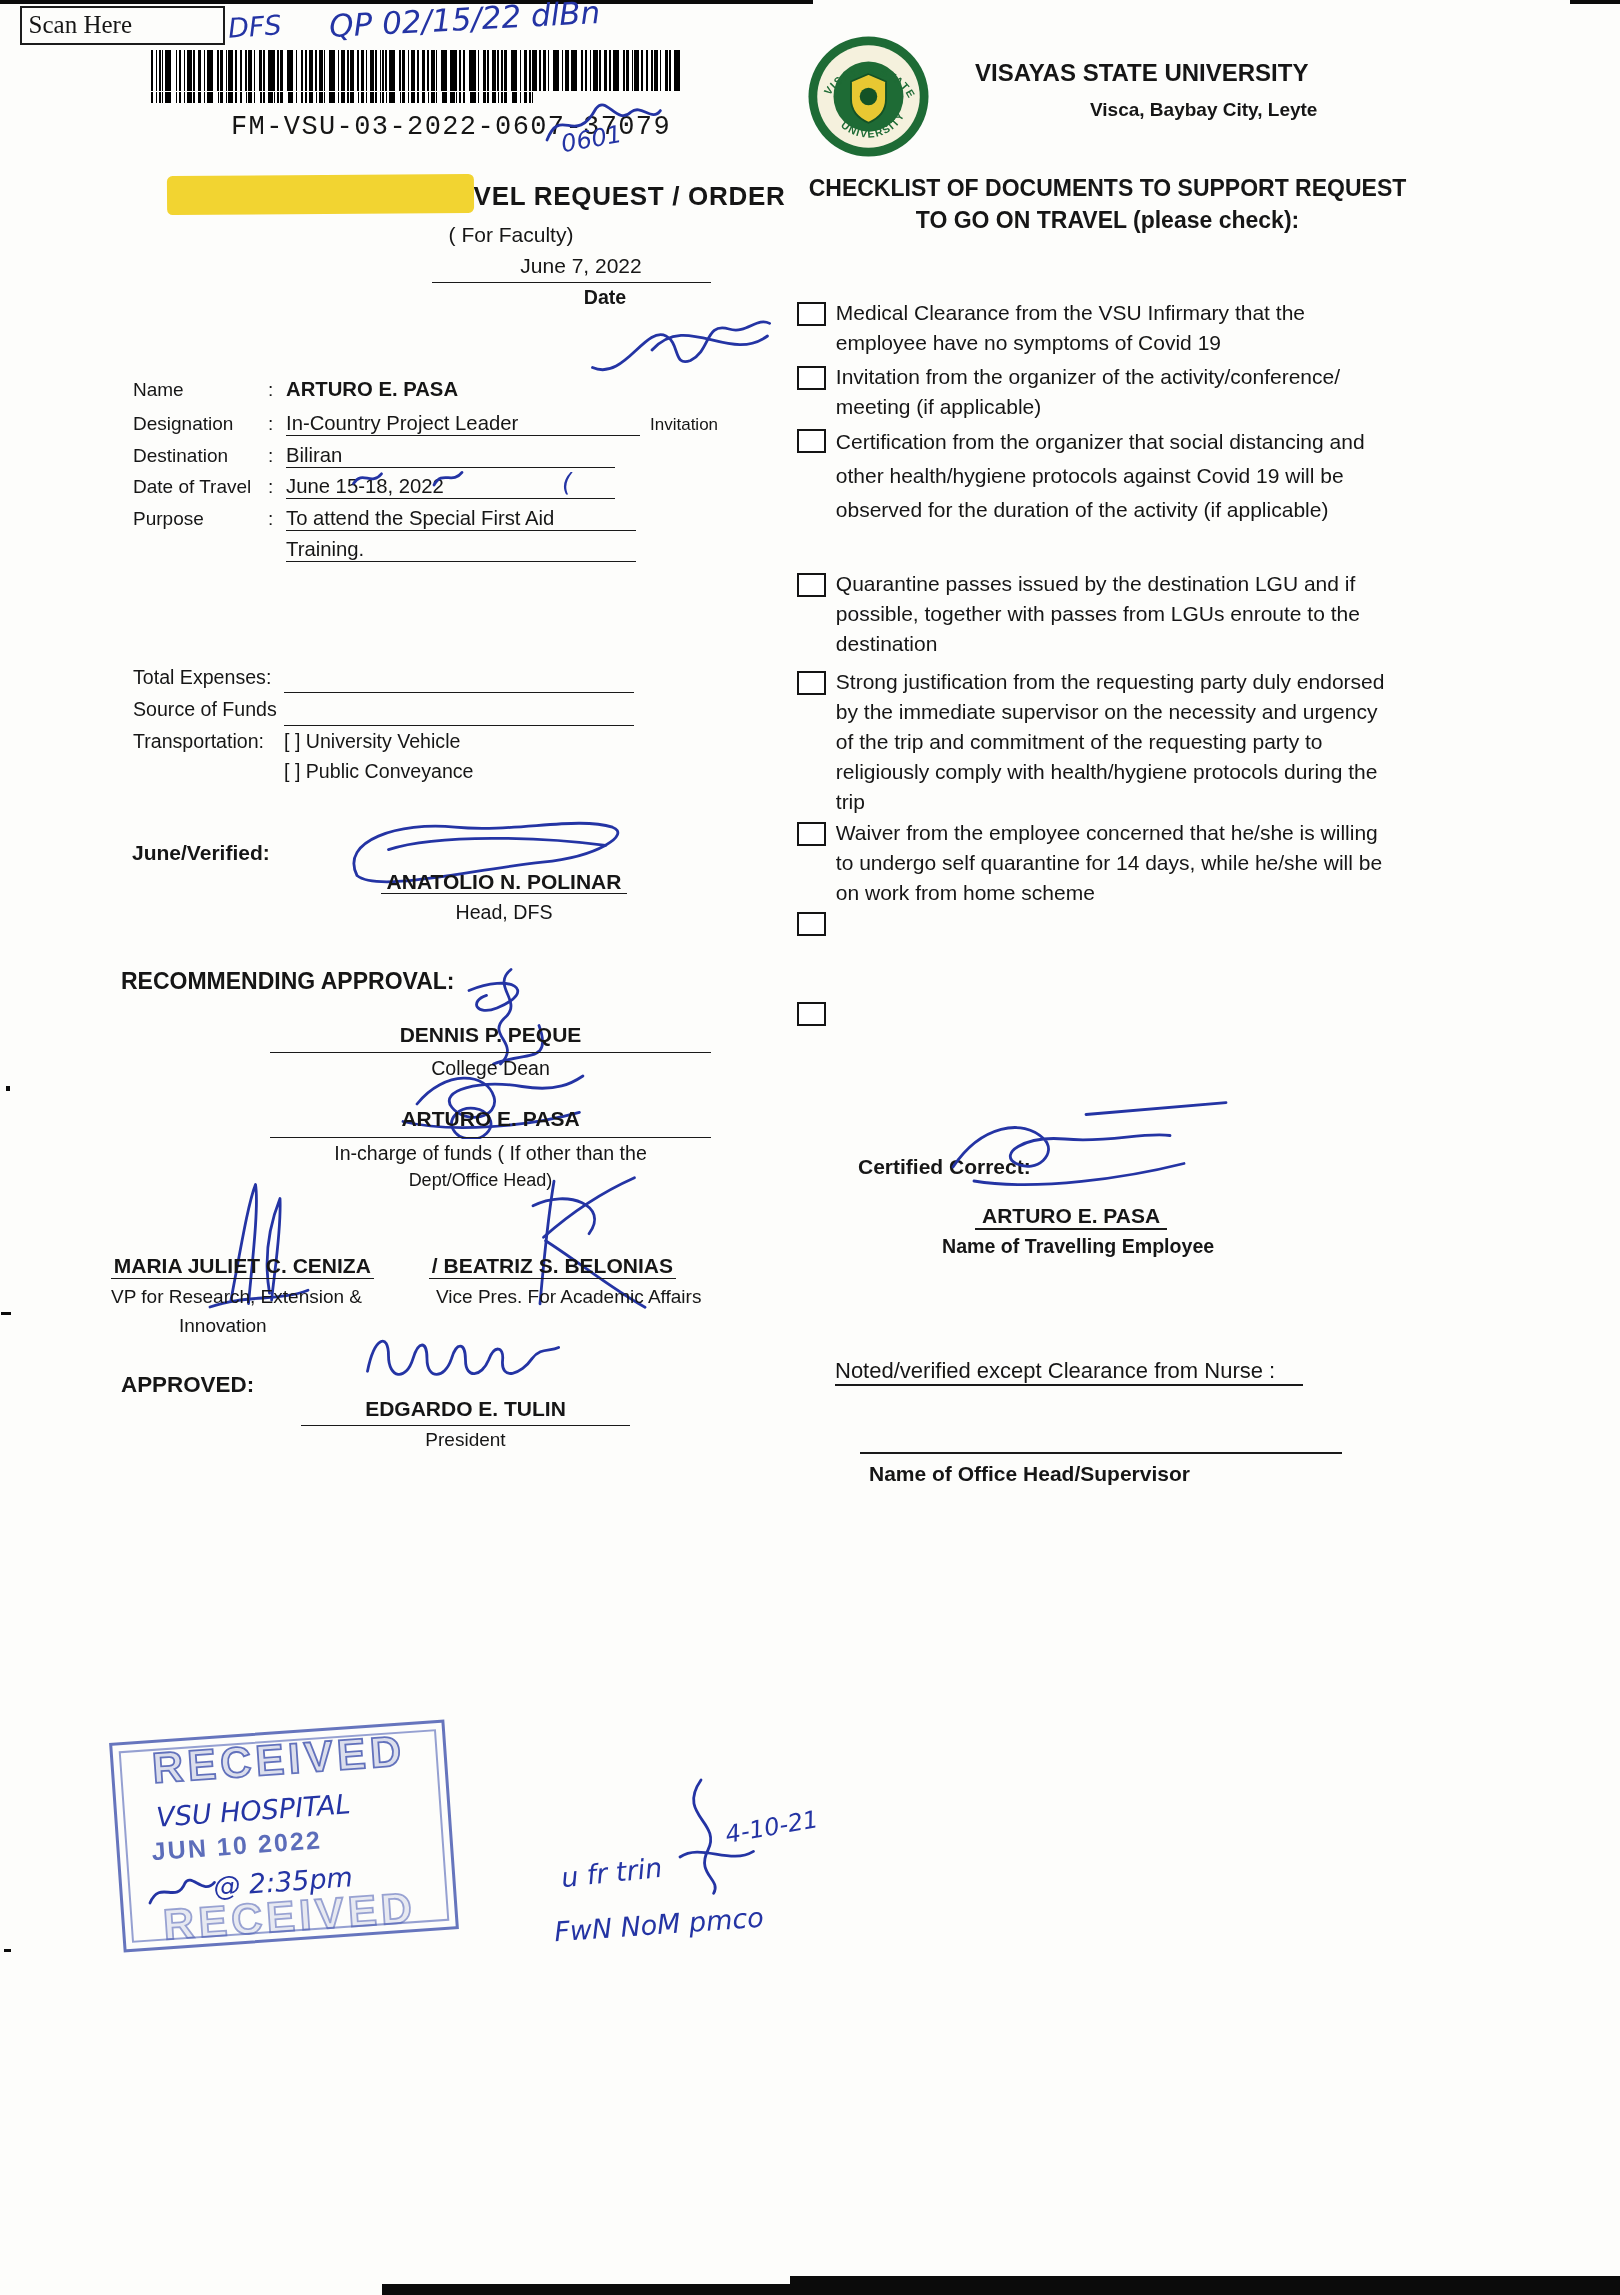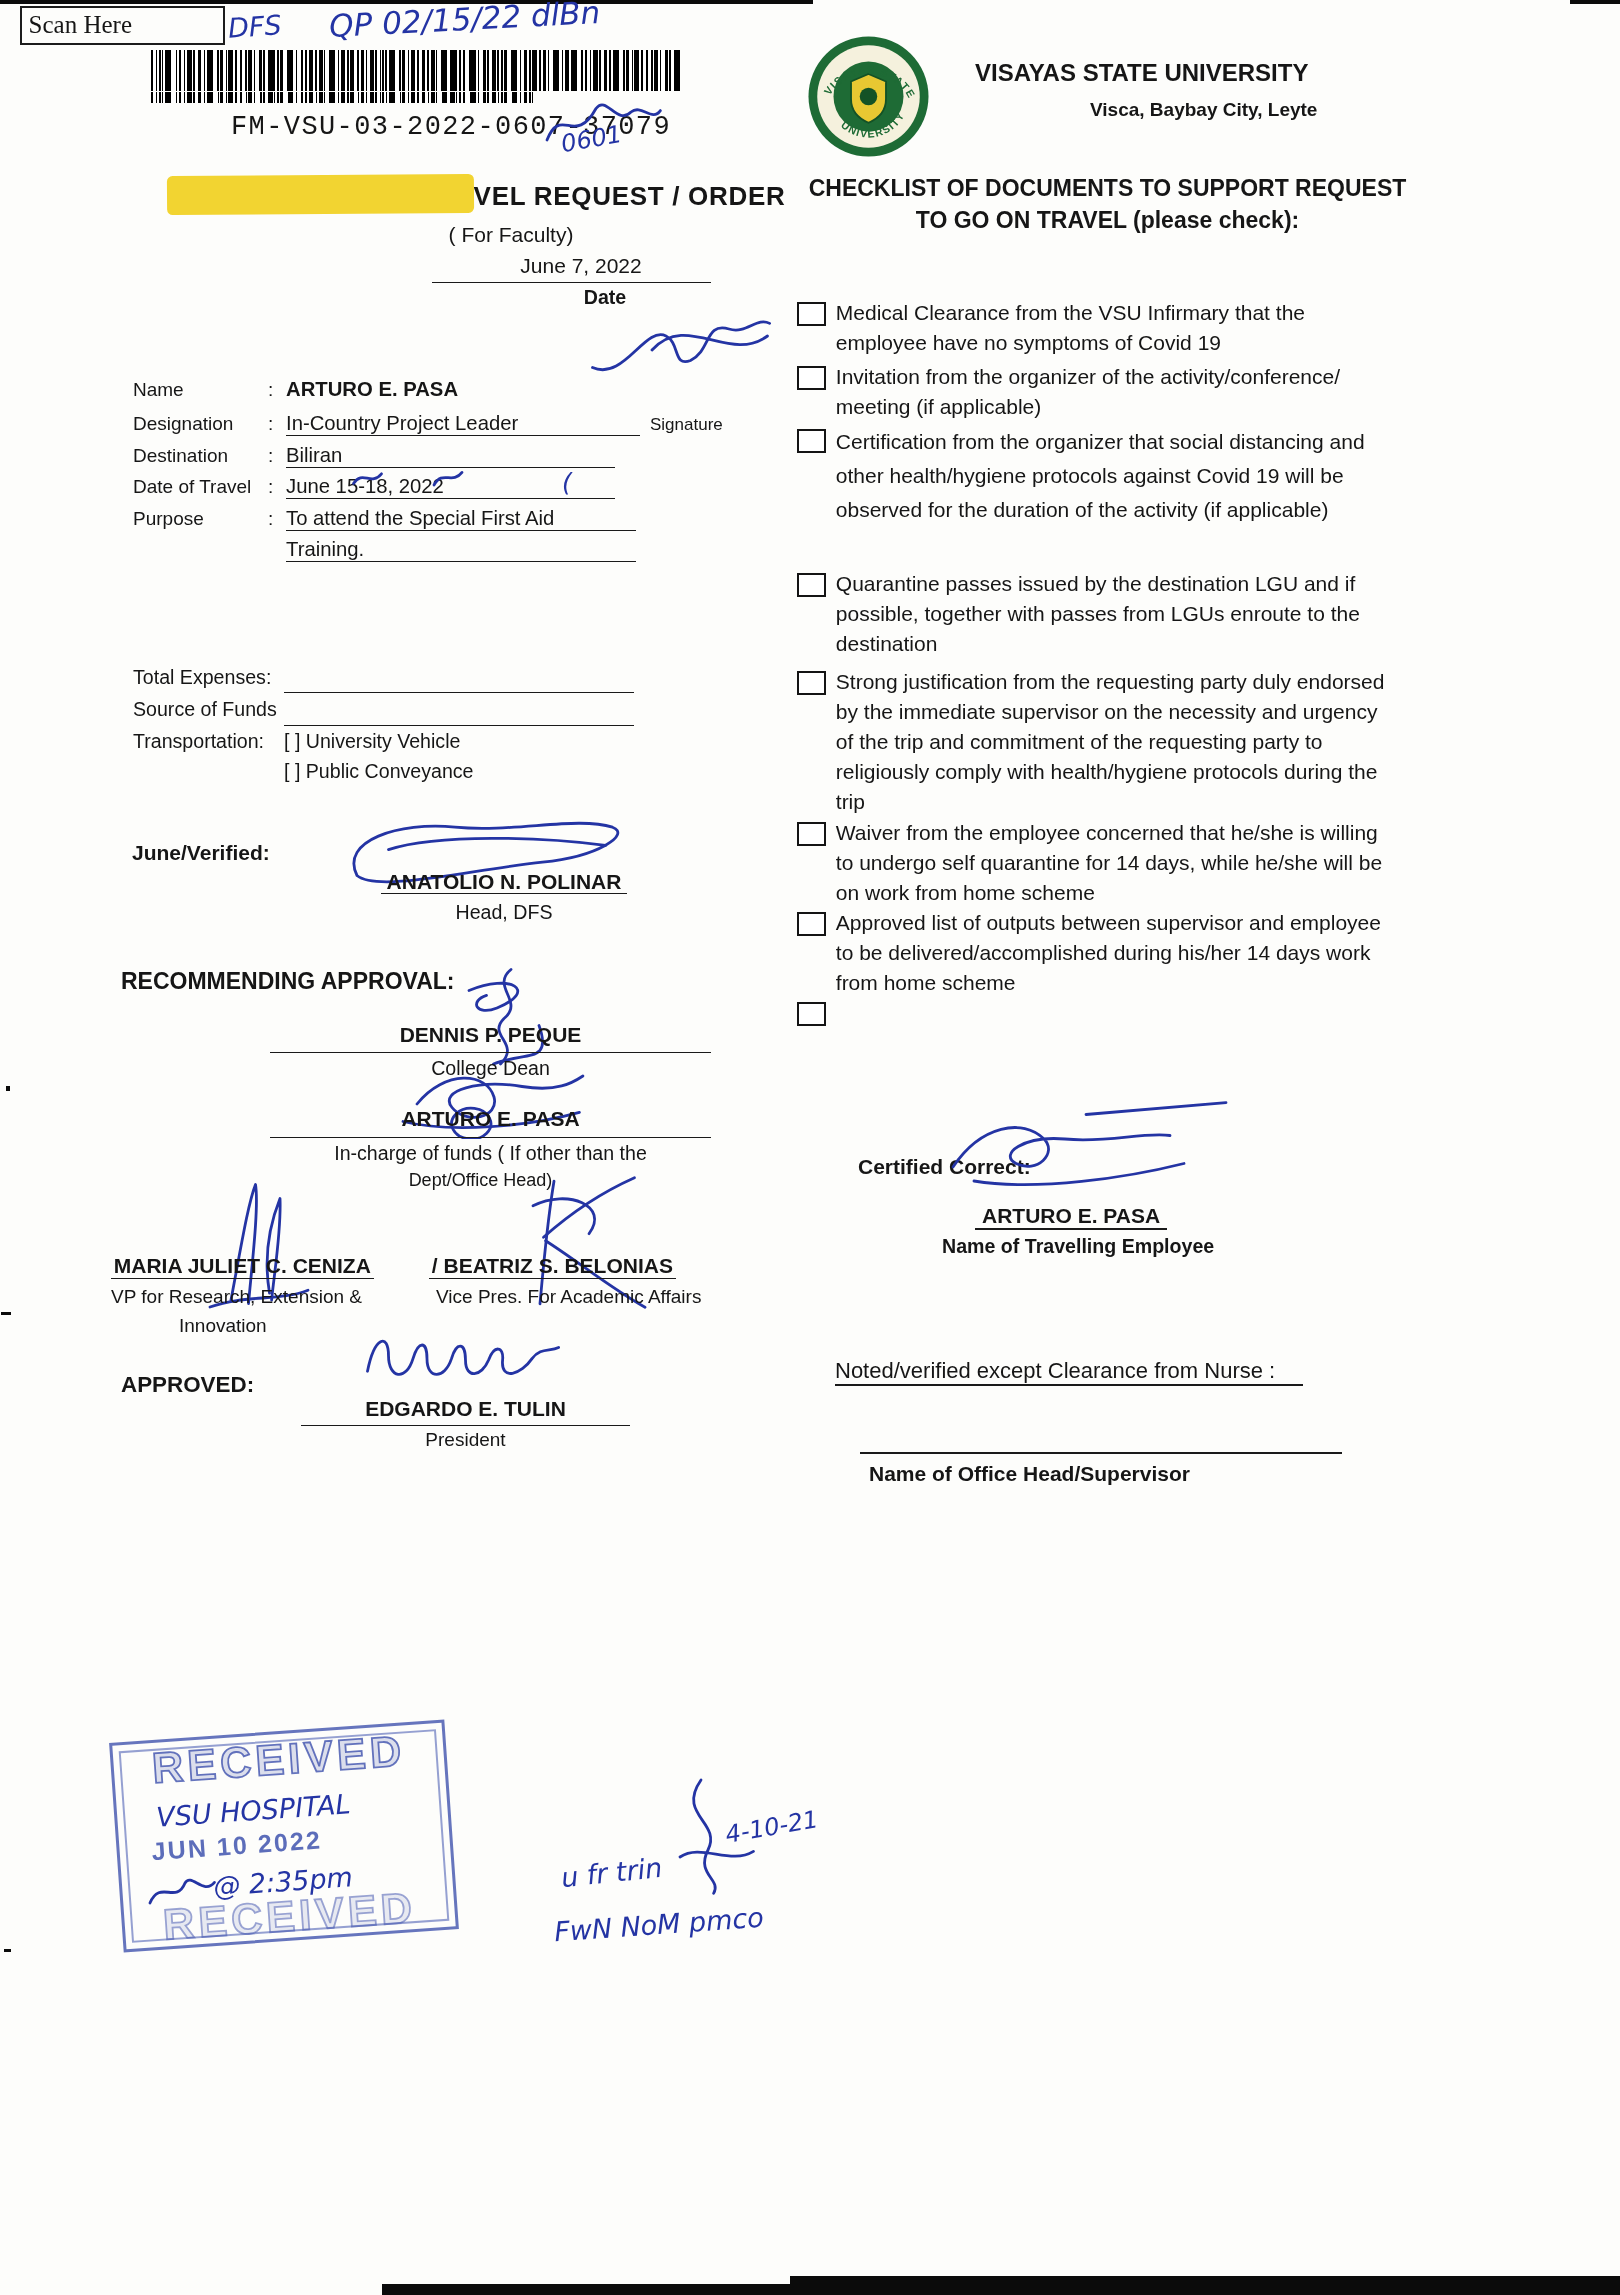--- a/index.html
+++ b/index.html
@@ -67,21 +67,21 @@
   <path d="M15 105 C 60 125, 90 45, 120 60 C 140 70, 130 105, 155 95 C 185 80, 175 40, 210 50 C 235 58, 250 32, 268 42"></path>
   <path d="M100 80 C 150 25, 210 100, 265 60"></path>
 </svg>
 
 <div class="abs" style="left:133px;top:378px">
   <span class="flabel lbl">Name</span><span class="fcolon lbl">:</span><span class="val b">ARTURO E. PASA</span>
 </div>
 <div class="abs" style="left:133px;top:412px">
   <span class="flabel lbl">Designation</span><span class="fcolon lbl">:</span><span class="val ul" style="display:inline-block;width:354px">In-Country Project Leader</span>
 </div>
-<span class="abs" style="left:650px;top:415px;font-size:17px">Signature</span>
+<span class="abs" style="left:650px;top:415px;font-size:17px">Invitation</span>
 <div class="abs" style="left:133px;top:444px">
   <span class="flabel lbl">Destination</span><span class="fcolon lbl">:</span><span class="val ul" style="display:inline-block;width:329px">Biliran</span>
 </div>
 <div class="abs" style="left:133px;top:475px">
   <span class="flabel lbl">Date of Travel</span><span class="fcolon lbl">:</span><span class="val ul" style="display:inline-block;width:329px">June 15-18, 2022</span>
 </div>
 <svg class="abs sig" style="left:350px;top:464px" width="126" height="28" viewBox="0 0 180 40">
   <path d="M5 28 C 18 8, 30 32, 45 14 M120 30 C 132 8, 146 30, 160 12"></path>
 </svg>
 <span class="abs hand" style="left:562px;top:468px;font-size:25px">(</span>
@@ -215,21 +215,20 @@
 <div class="abs chk-item" style="left:797px;top:667px">
   <span class="chkbox"></span>
   <span class="chk-text">Strong justification from the requesting party duly endorsed by the immediate supervisor on the necessity and urgency of the trip and commitment of the requesting party to religiously comply with health/hygiene protocols during the trip</span>
 </div>
 <div class="abs chk-item" style="left:797px;top:818px">
   <span class="chkbox"></span>
   <span class="chk-text">Waiver from the employee concerned that he/she is willing to undergo self quarantine for 14 days, while he/she will be on work from home scheme</span>
 </div>
 <div class="abs chk-item" style="left:797px;top:908px">
   <span class="chkbox"></span>
-  <span class="chk-text">Approved list of outputs between supervisor and employee to be delivered/accomplished during his/her 14 days work from home scheme</span>
 </div>
 <div class="abs chk-item" style="left:797px;top:998px">
   <span class="chkbox"></span>
 </div>
 
 <span class="abs b" style="left:858px;top:1155px;font-size:21px">Certified Correct:</span>
 <svg class="abs sig" style="left:932px;top:1090px" width="301" height="112" viewBox="0 0 430 160">
   <path d="M30 110 C 70 50, 130 40, 160 70 C 180 90, 150 120, 120 105 C 95 92, 130 65, 190 70 C 250 76, 300 60, 340 65"></path>
   <path d="M60 130 C 150 145, 280 125, 360 105"></path>
   <path d="M220 35 L 420 18"></path>

